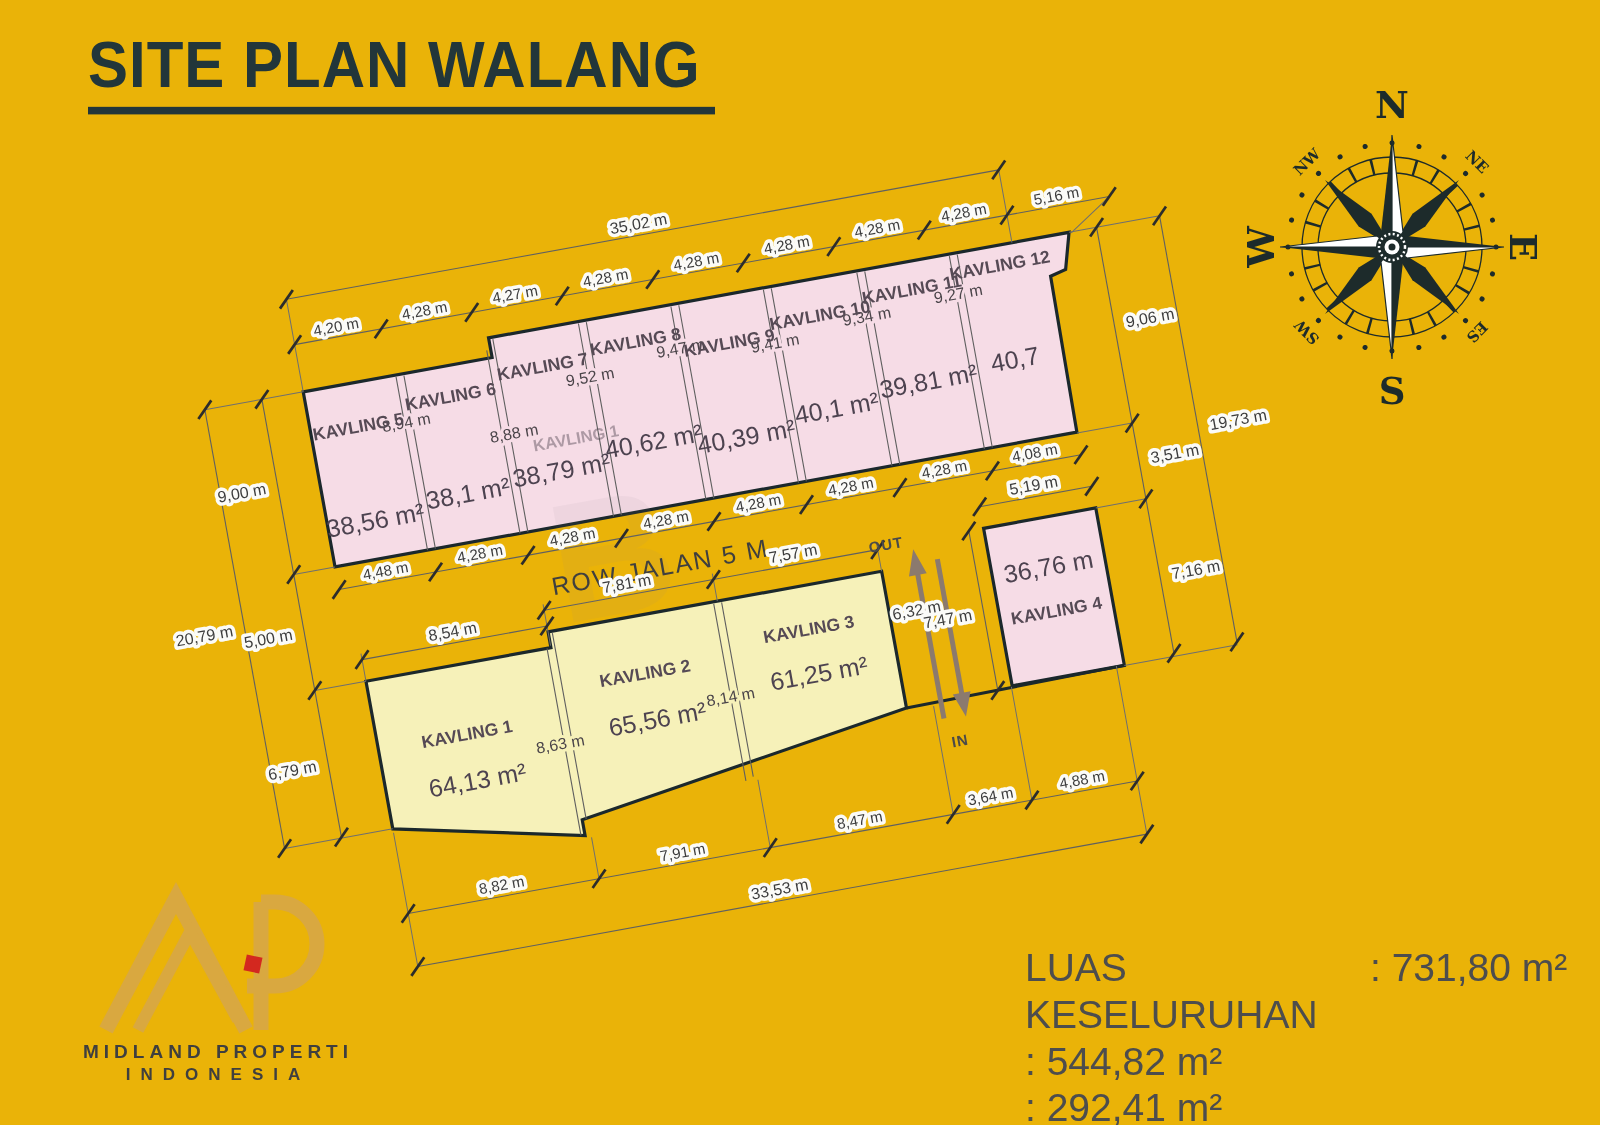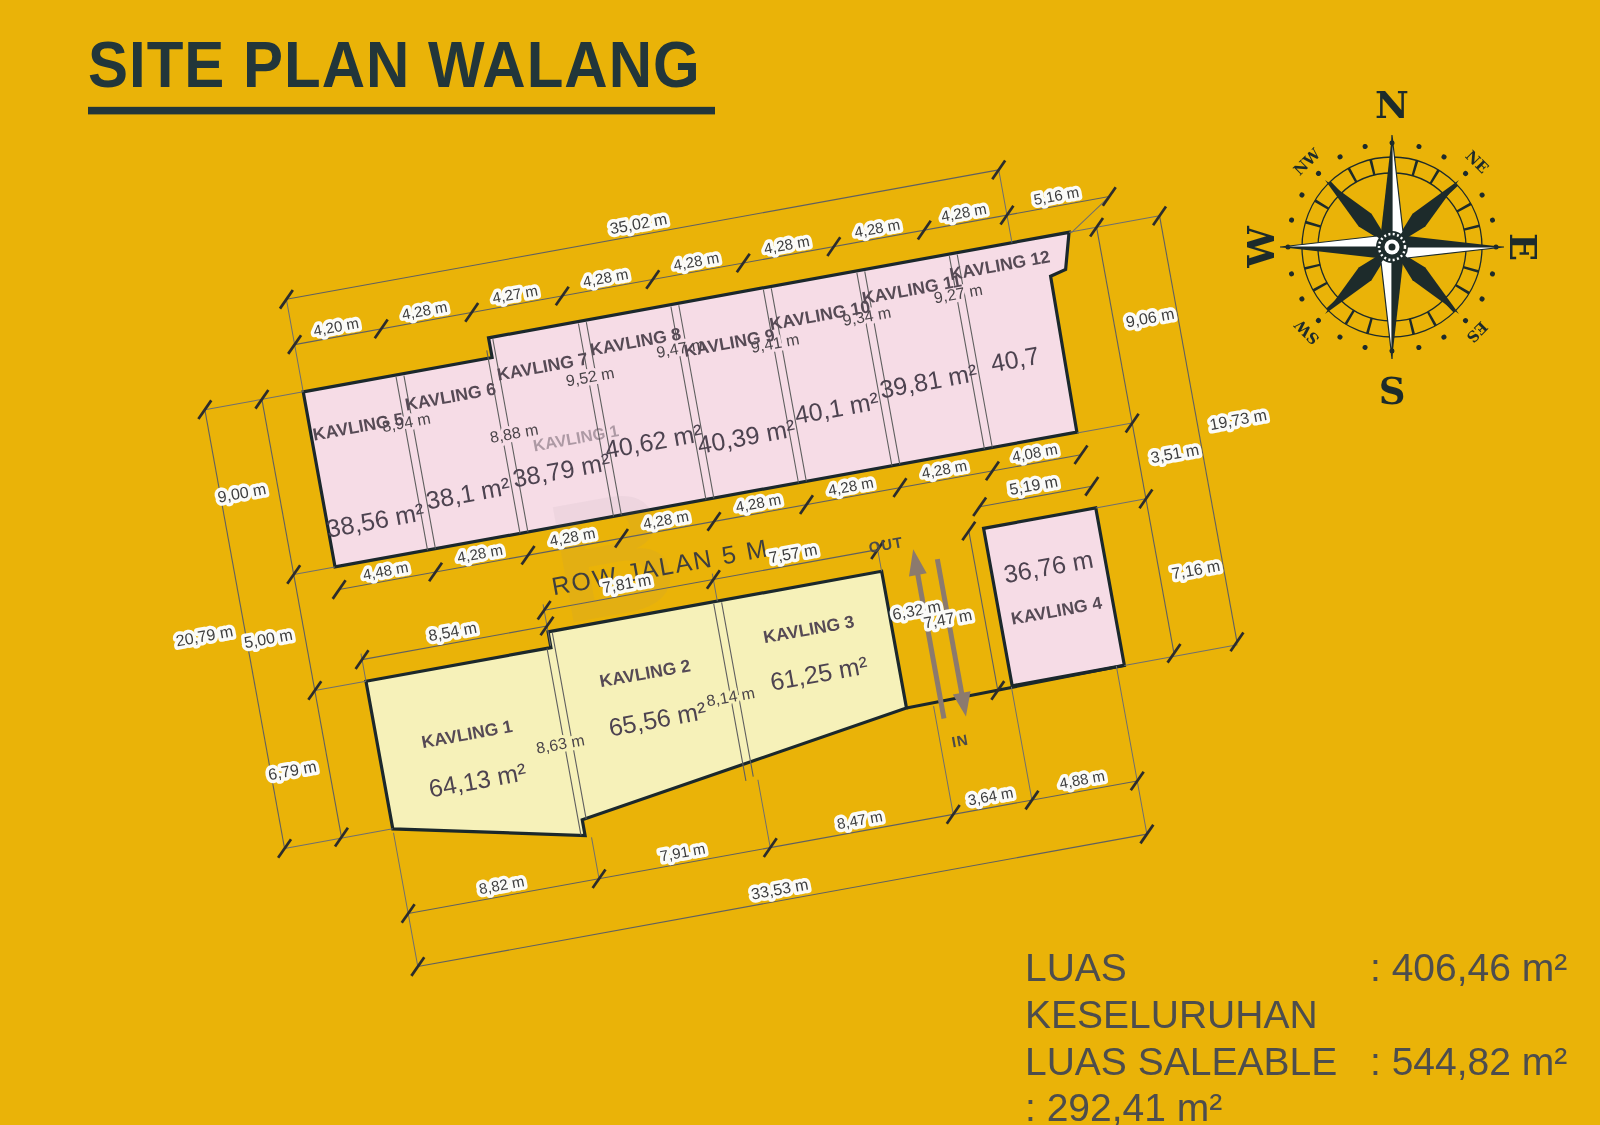--- a/index.html
+++ b/index.html
@@ -286,29 +286,38 @@
       <text x="958" y="664" class="dim dimb a-end">7,47 m</text>
       <text x="1042" y="634" class="parea">36,76 m</text>
       <text x="1042" y="676" class="pname">KAVLING 4</text>
 
       <text x="886" y="580" class="gate">OUT</text>
       <text x="924" y="786" class="gate">IN</text>
     </g>
   </svg>
 
   
+  <div class="logo">
+    <svg width="240" height="155" viewBox="0 0 240 155" style="display:block;margin:0 auto;">
+      <path d="M8,150 L78,18 L148,150" stroke="#d9a840" stroke-width="15" fill="none"></path>
+      <path d="M40,150 L92,52 L140,140" stroke="#d9a840" stroke-width="12" fill="none"></path>
+      <path d="M163,150 L163,22 M163,22 h14 a41,41 0 0 1 0,84 h-28" stroke="#d9a840" stroke-width="15" fill="none"></path>
+      <rect x="147" y="76" width="16" height="16" fill="#d3281f" transform="rotate(12 155 84)"></rect>
+    </svg>
+    <div class="l1">MIDLAND PROPERTI</div>
+    <div class="l2">INDONESIA</div>
+  </div>
 
   
   <div class="summary">
     <div class="srow">
       <span class="slabel">LUAS KESELURUHAN</span>
-      <span class="svalue">: 406,46 m²</span>
+      <span class="svalue">: 731,80 m²</span>
     </div>
     <div class="srow">
-      <span class="slabel">LUAS SALEABLE</span>
       <span class="svalue">: 544,82 m²</span>
     </div>
     <div class="srow">
       <span class="svalue">: 292,41 m²</span>
     </div>
   </div>
 
 </div>
 
 </body></html>

